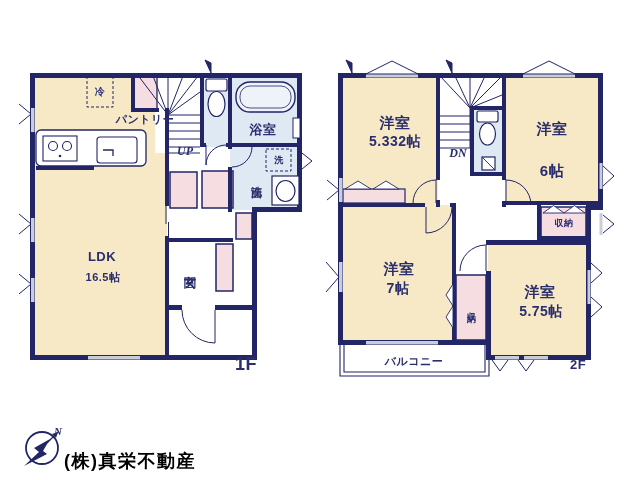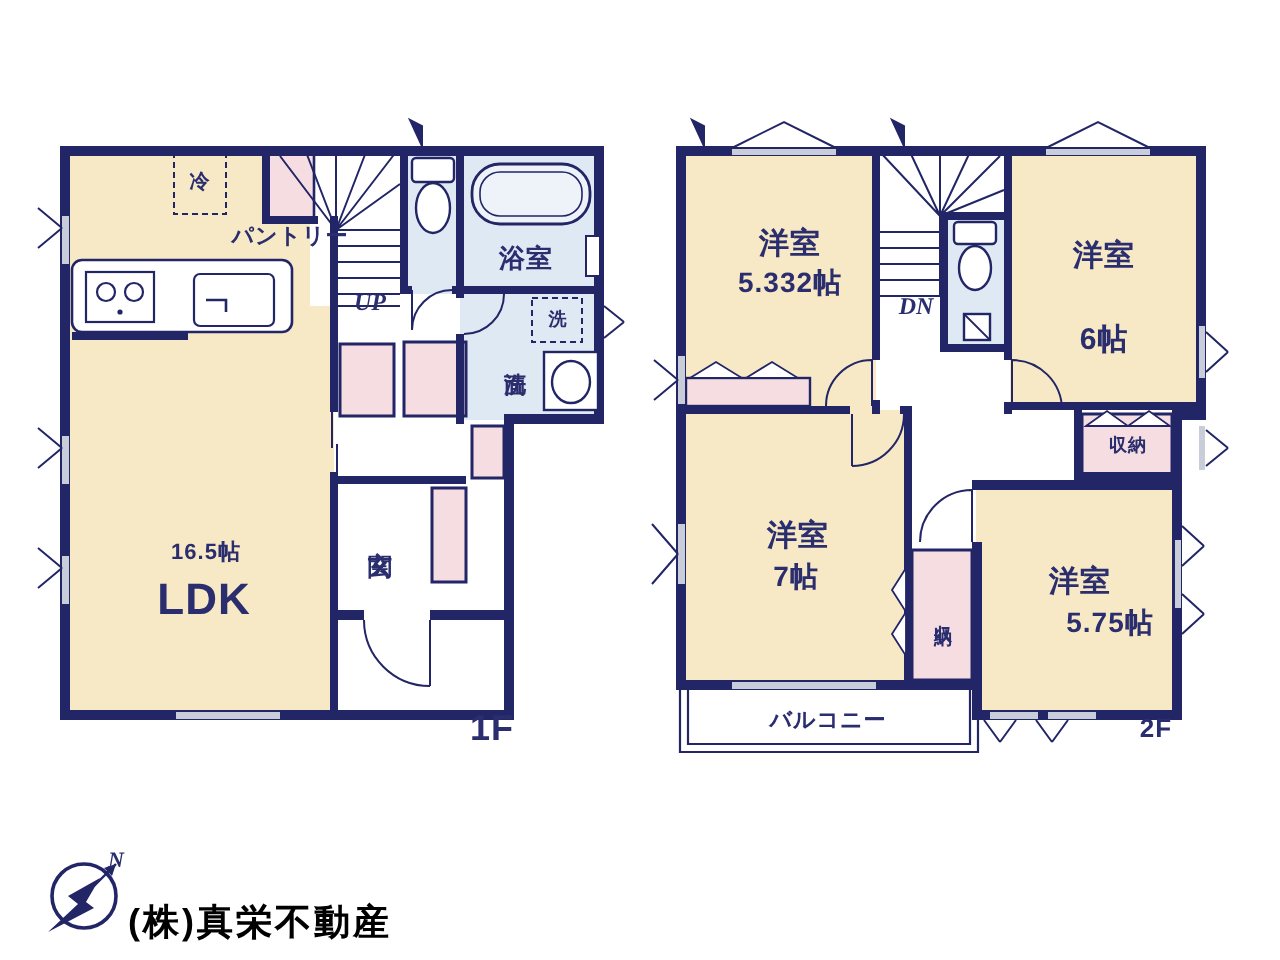--- a/index.html
+++ b/index.html
@@ -224,39 +224,39 @@
   </g>
 
   <g>
     <circle cx="42" cy="448" r="16" fill="none" stroke="#222566" stroke-width="1.8"></circle>
     <path d="M24 466 L39 452 L34 448 L50 439 L43 451 L47 454 Z" fill="#222566"></path>
     <path d="M47 443 L58 432" stroke="#222566" stroke-width="1.2" fill="none"></path>
     <path d="M58 432 L52 434 L56 438 Z" fill="#222566"></path>
   </g>
 </svg>
 
-  <div class="lbl" style="left:102px;top:256px;font-size:22px;margin-top:44px;">LDK</div>
+  <div class="lbl" style="left:102px;top:256px;font-size:13px;">LDK</div>
   <div class="lbl" style="left:103px;top:277px;font-size:11px;">16.5帖</div>
   <div class="lbl" style="left:145px;top:119px;font-size:11px;text-align:center;">パントリー</div>
   <div class="lbl" style="left:100px;top:92px;font-size:10px;">冷</div>
   <div class="lbl serif" style="left:185px;top:151px;font-size:12px;">UP</div>
   <div class="lbl" style="left:263px;top:129px;font-size:13px;">浴室</div>
   <div class="lbl" style="left:279px;top:160px;font-size:9px;">洗</div>
   <div class="lbl v" style="left:256px;top:179px;font-size:11px;">洗面</div>
   <div class="lbl v" style="left:190px;top:268px;font-size:12px;">玄関</div>
   <div class="lbl" style="left:246px;top:364px;font-size:18px;">1F</div>
 
   <div class="lbl" style="left:395px;top:122px;font-size:15px;">洋室</div>
   <div class="lbl" style="left:395px;top:141px;font-size:14px;">5.332帖</div>
   <div class="lbl" style="left:552px;top:128px;font-size:15px;">洋室</div>
   <div class="lbl" style="left:552px;top:149px;font-size:15px;margin-top:21px;">6帖</div>
   <div class="lbl" style="left:399px;top:268px;font-size:15px;">洋室</div>
   <div class="lbl" style="left:398px;top:288px;font-size:14px;">7帖</div>
   <div class="lbl" style="left:540px;top:291px;font-size:15px;">洋室</div>
-  <div class="lbl" style="left:555px;top:311px;font-size:14px;">5.75帖</div>
+  <div class="lbl" style="left:541px;top:311px;font-size:14px;">5.75帖</div>
   <div class="lbl" style="left:564px;top:223px;font-size:9px;">収納</div>
   <div class="lbl v" style="left:471px;top:307px;font-size:9px;">収納</div>
   <div class="lbl serif" style="left:458px;top:153px;font-size:12px;">DN</div>
   <div class="lbl" style="left:414px;top:361px;font-size:11px;">バルコニー</div>
   <div class="lbl" style="left:578px;top:364px;font-size:13px;">2F</div>
 
   <div class="lbl serif" style="left:58px;top:431px;font-size:11px;">N</div>
   <div class="company">(株)真栄不動産</div>
 </div>
 

